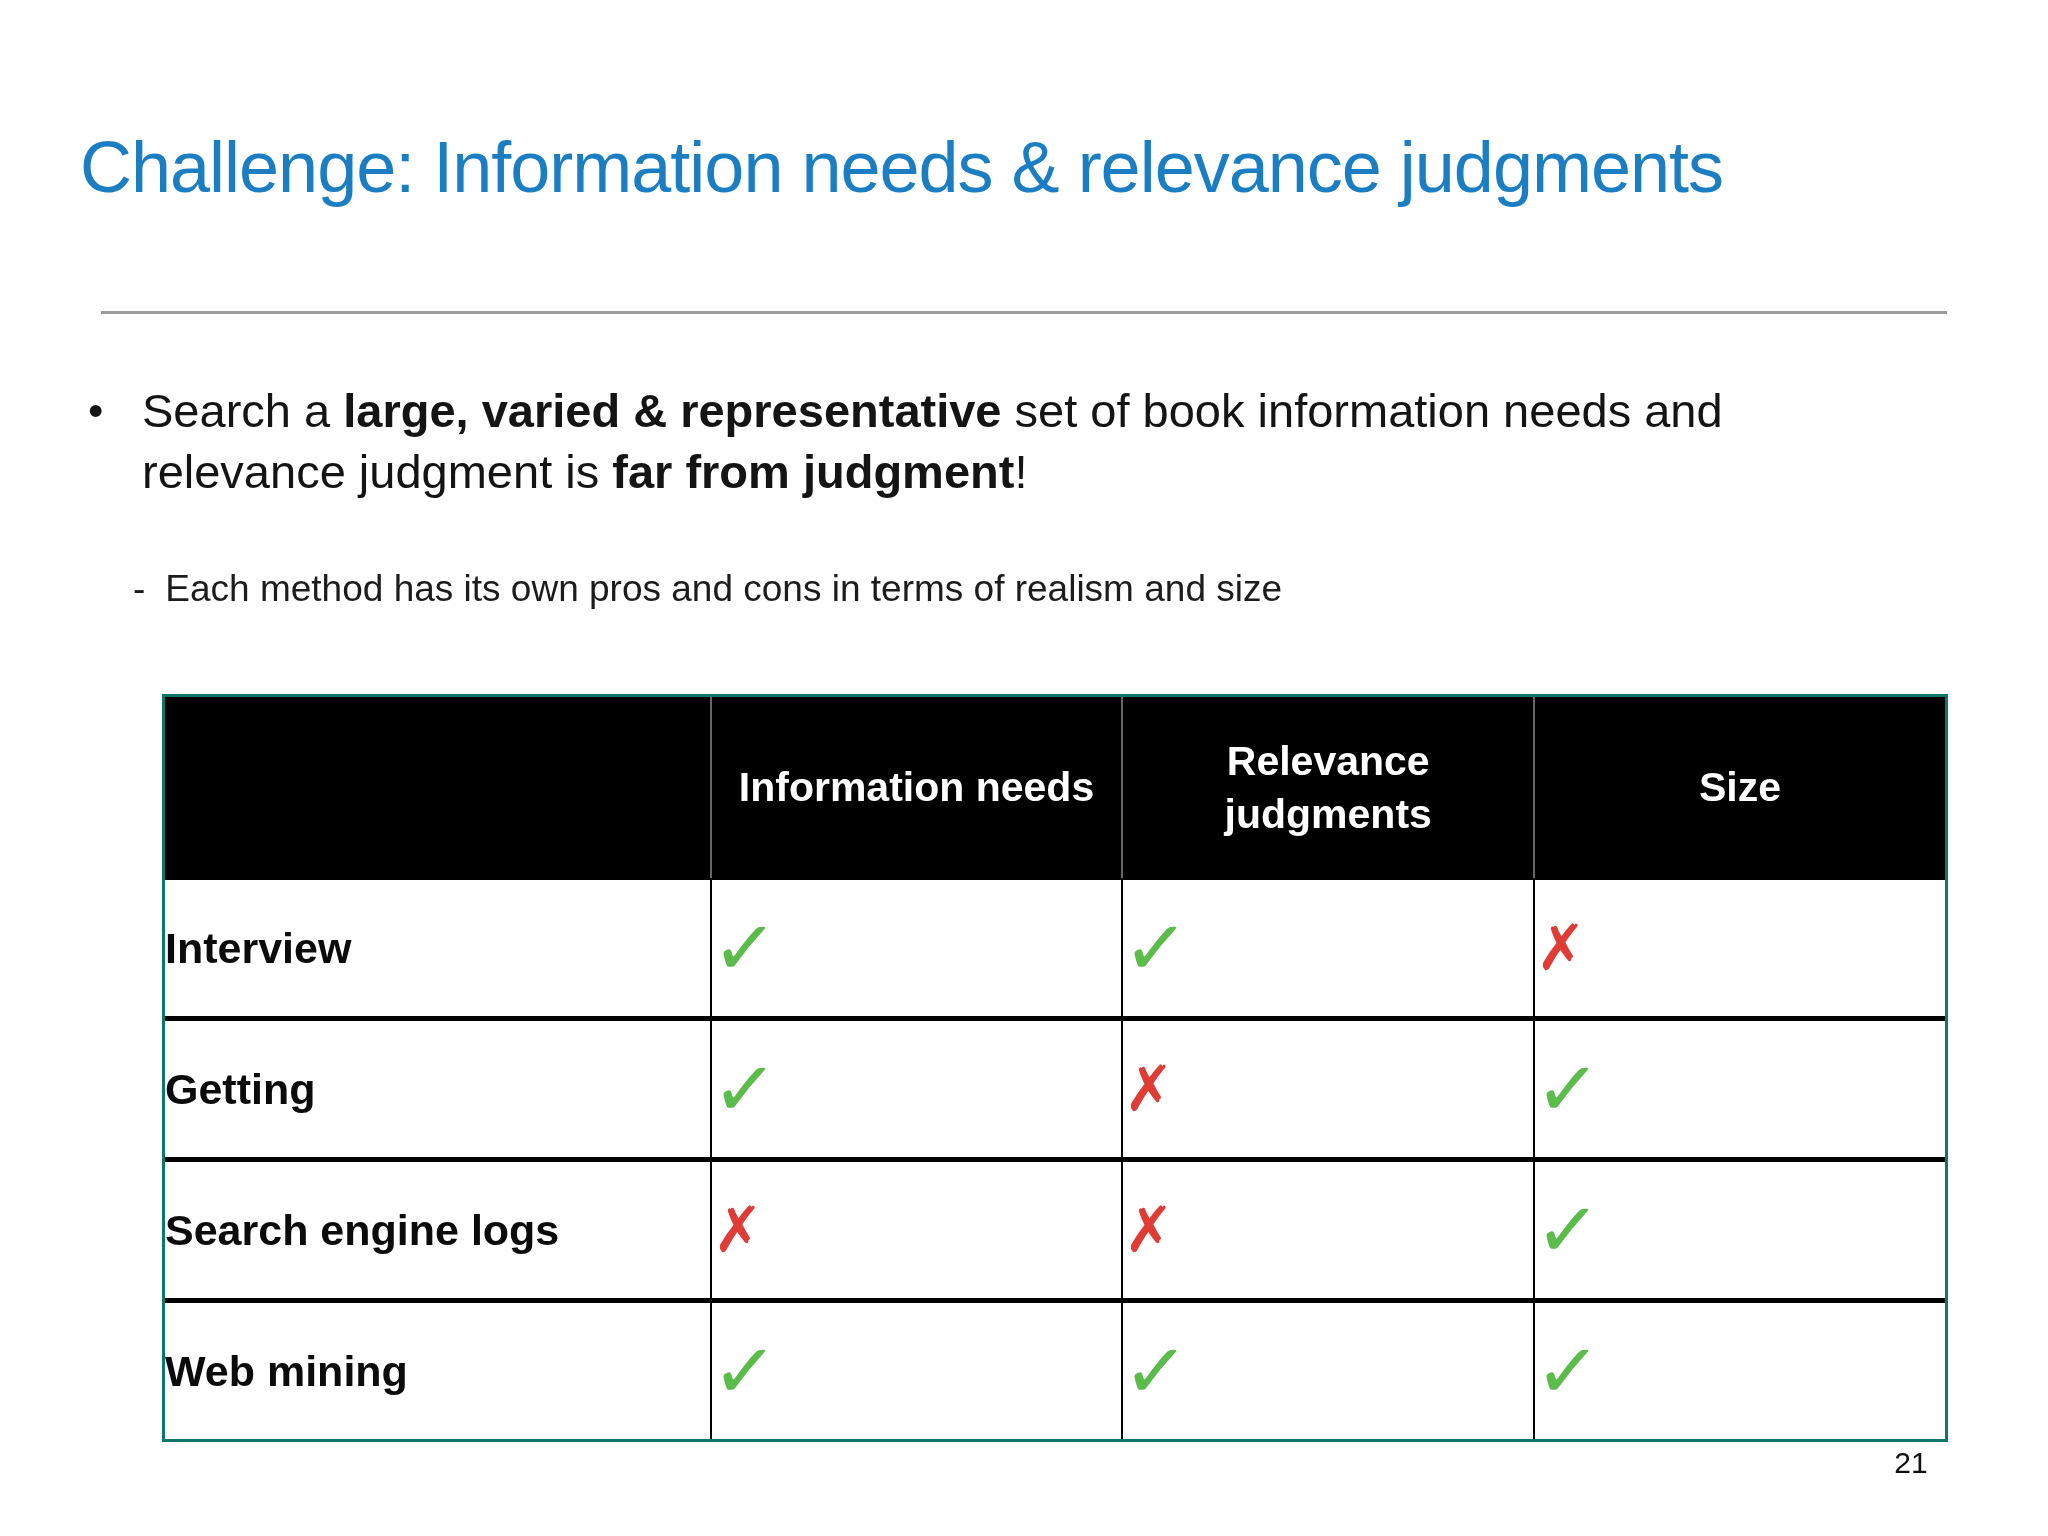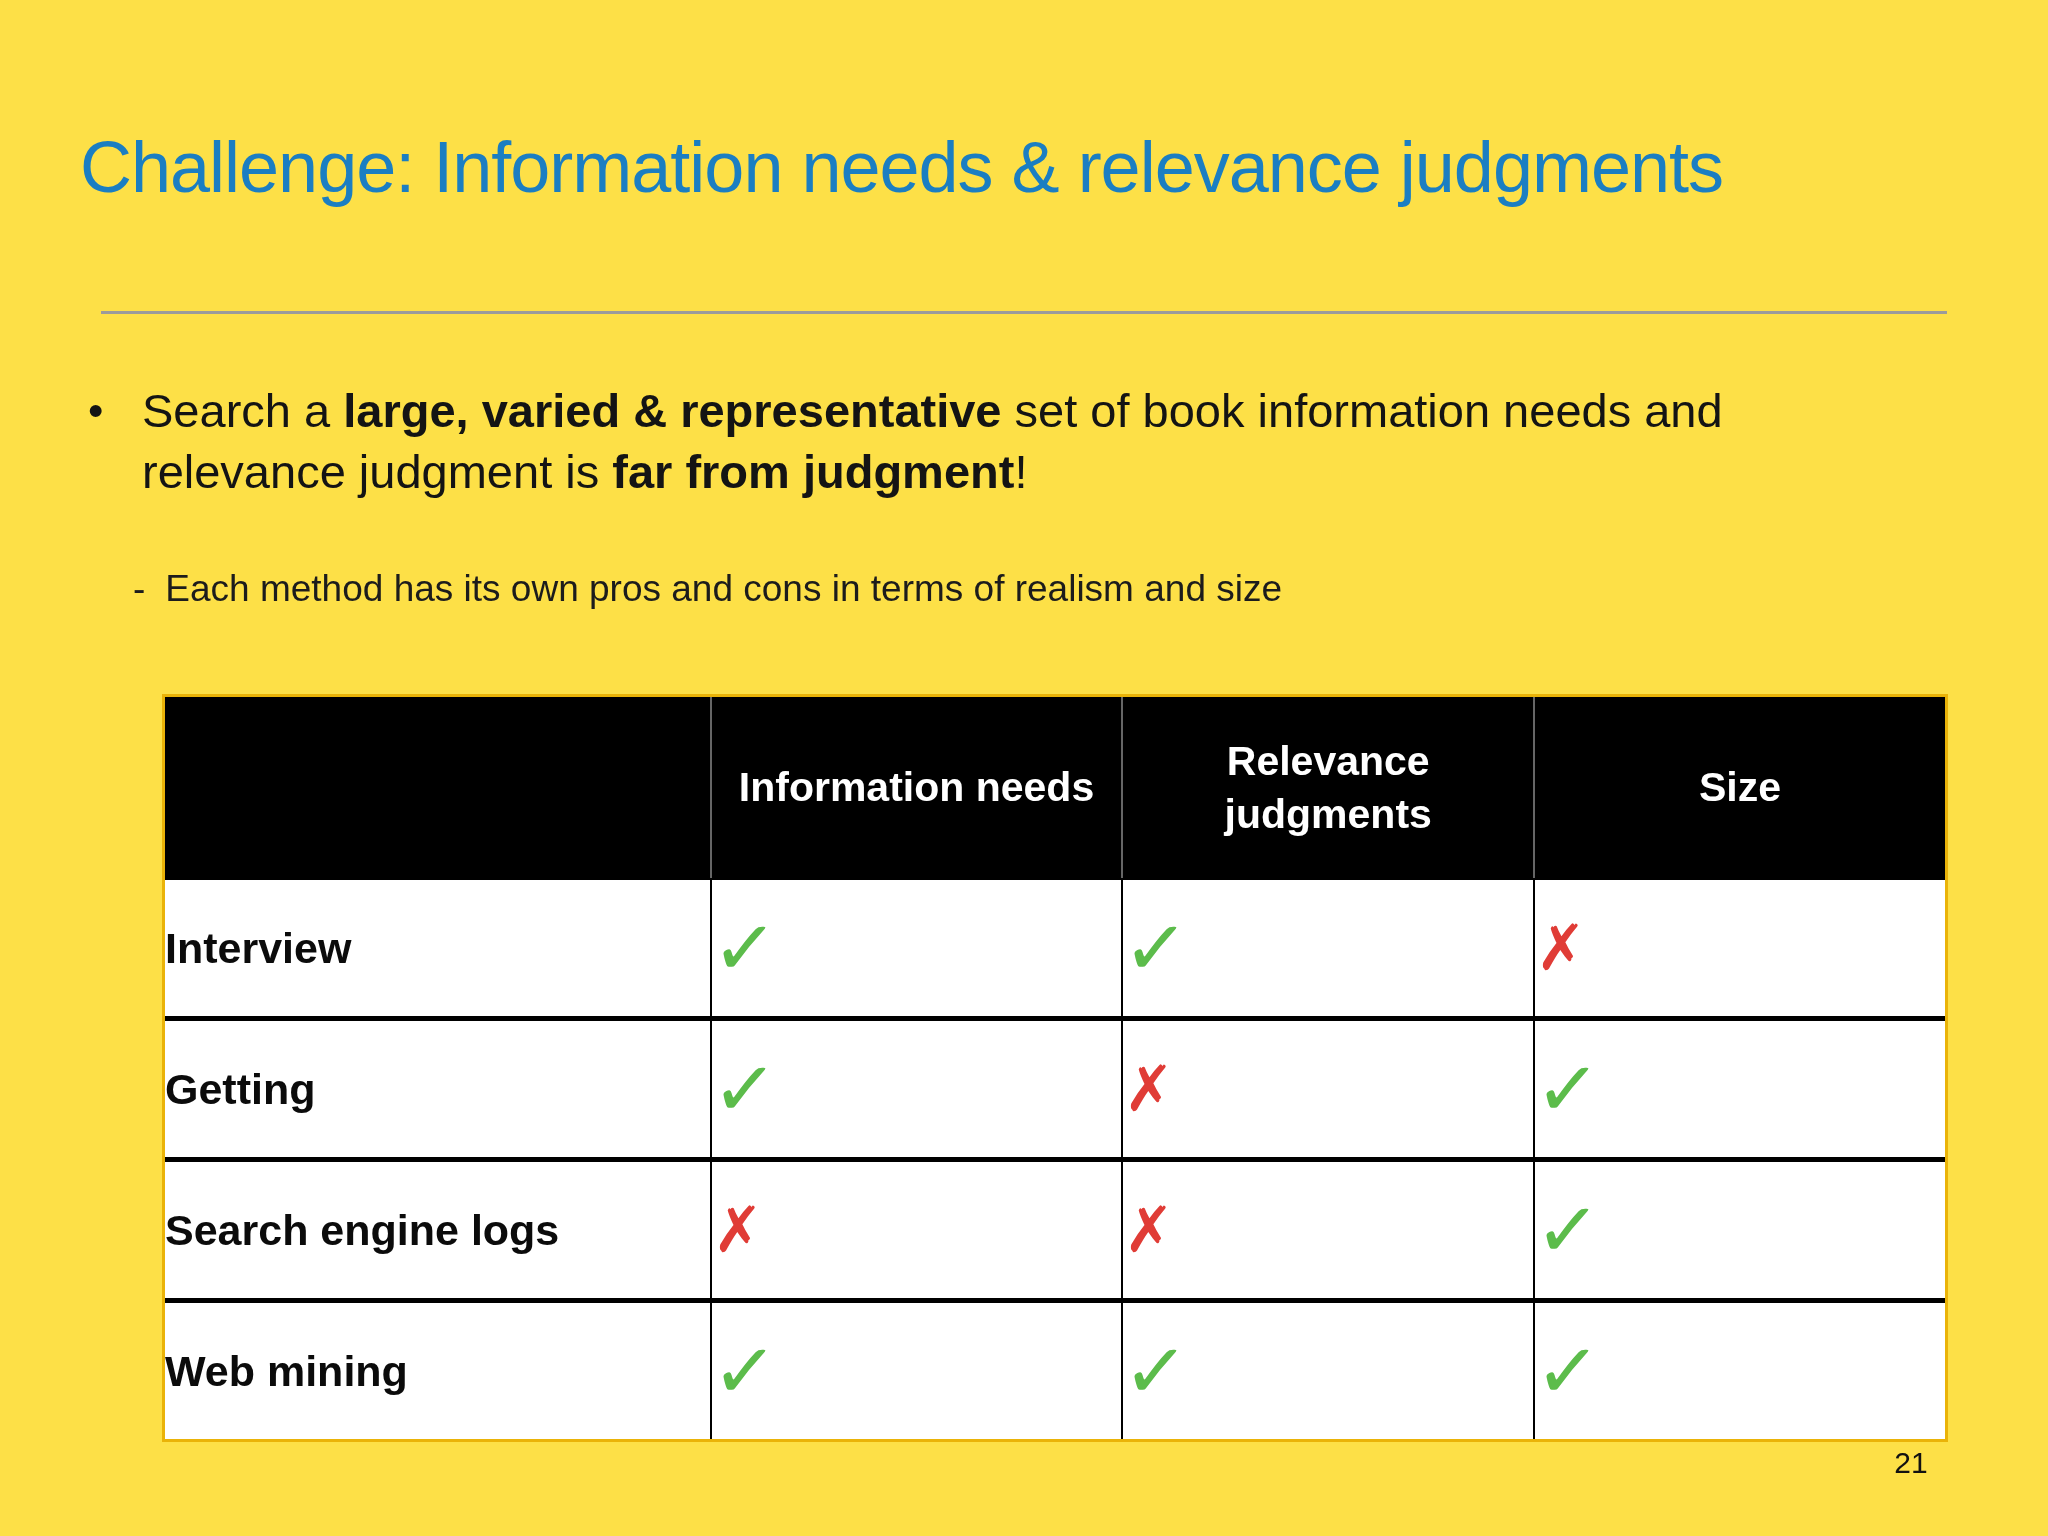--- a/index.html
+++ b/index.html
@@ -1,19 +1,19 @@
 <!DOCTYPE html>
 <html style="--title: #1B7EC2; --check: #5CBC4B; --cross: #E03C36; --header_bg: #000000; --header_text: #FFFFFF;"><head>
 <meta charset="utf-8">
 <style>
   html,body{margin:0;padding:0;background:#e8e8e8;}
   .slide{
     position:relative;
     width:2048px;height:1536px;
-    background:#fde047;
+    background:#ffffff;
     font-family:"Liberation Sans","DejaVu Sans",sans-serif;
     overflow:hidden;
   }
   .title{
     position:absolute;left:80px;top:126px;
     font-size:72px;letter-spacing:-1px;white-space:nowrap;
     color:var(--title,#1B7EC2);
     font-weight:400;
   }
   .rule{
@@ -31,21 +31,21 @@
   .bullet-sub{
     position:absolute;left:133px;top:565px;
     display:flex;gap:20px;
     color:#1c1c1c;font-size:37px;line-height:48px;
   }
   .table-wrap{
     position:absolute;left:162px;top:694px;width:1786px;
   }
   table{
     width:100%;border-collapse:separate;border-spacing:0;
-    border:3px solid #eab308;table-layout:fixed;
+    border:3px solid #0f766e;table-layout:fixed;
   }
   th{
     background:var(--header_bg,#000);color:var(--header_text,#fff);
     font-size:41px;font-weight:700;line-height:1.28;
     height:181px;vertical-align:middle;text-align:center;padding:0 20px;
   }
   th + th{border-left:2px solid #666;}
   td{
     background:#fff;height:136px;vertical-align:middle;text-align:left;
     border-top:5px solid #000;padding:0;

